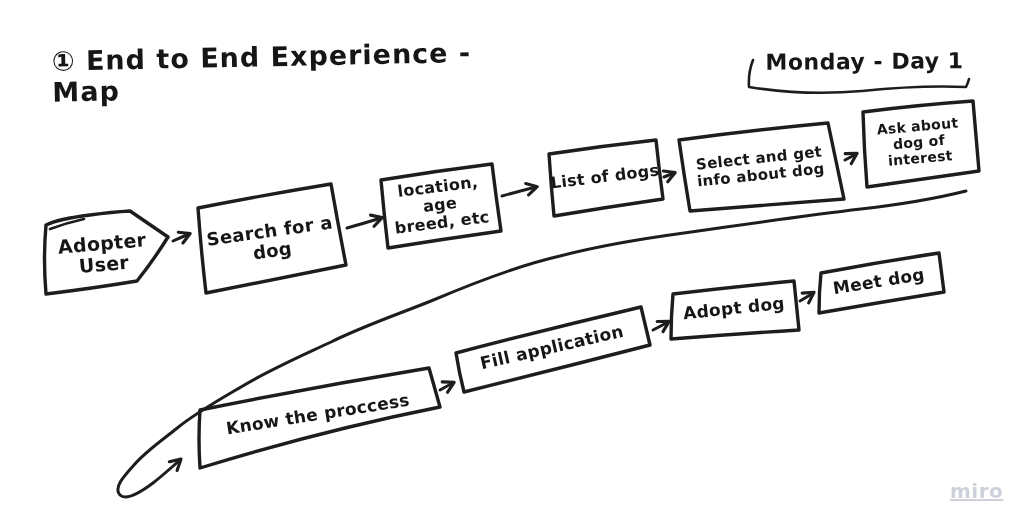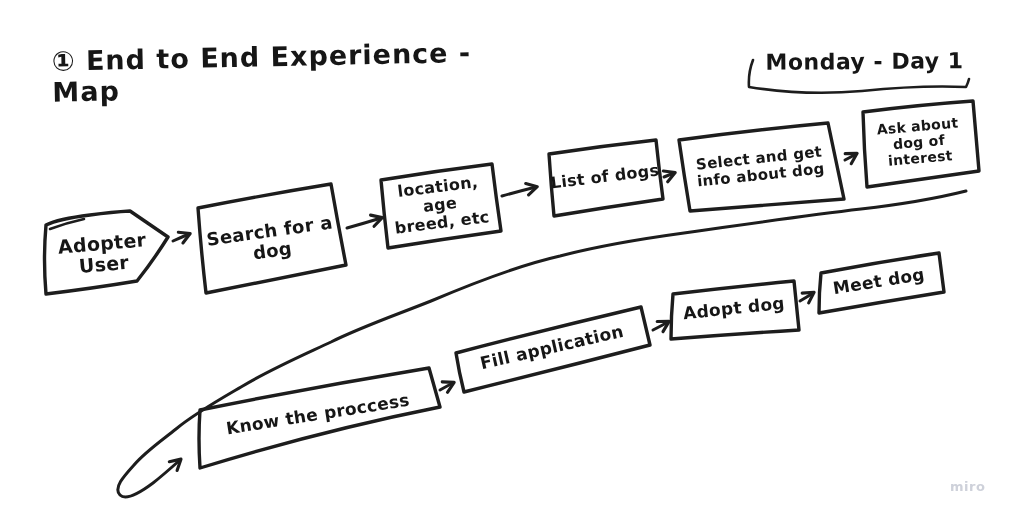--- a/index.html
+++ b/index.html
@@ -24,22 +24,22 @@
     font-size: 27px; font-weight: 700; letter-spacing: 1px;
     transform: rotate(-1.2deg); color: #161616;
   }
   .annotation {
     position: absolute; left: 762px; top: 44px; width: 205px; height: 34px;
     display: flex; align-items: center; justify-content: center;
     font-size: 22px; font-weight: 700; letter-spacing: 0.5px;
     transform: rotate(-0.5deg); color: #161616;
   }
   .watermark {
-    position: absolute; left: 950px; top: 479px; font-size: 13px; font-weight: 700;
-    color: #ced1da; letter-spacing: 0.5px;
+    position: absolute; left: 950px; top: 479px; font-size: 20px; font-weight: 700;
+    color: #ced1da; letter-spacing: 0.5px; text-decoration: underline;
   }
   
   .l-adopter  { left: 40px;  top: 218px; width: 126px; height: 72px; font-size: 19px; transform: rotate(-5deg); }
   .l-search   { left: 200px; top: 196px; width: 142px; height: 90px; font-size: 18px; transform: rotate(-8deg); }
   .l-location { left: 382px; top: 170px; width: 116px; height: 70px; font-size: 16px; transform: rotate(-7deg); }
   .l-list     { left: 549px; top: 146px; width: 112px; height: 62px; font-size: 16px; transform: rotate(-7deg); }
   .l-select   { left: 682px; top: 131px; width: 156px; height: 72px; font-size: 15px; transform: rotate(-6deg); }
   .l-ask      { left: 862px; top: 105px; width: 114px; height: 76px; font-size: 14px; transform: rotate(-5deg); }
   .l-know     { left: 200px; top: 374px; width: 236px; height: 82px; font-size: 17px; transform: rotate(-9deg); }
   .l-fill     { left: 456px; top: 310px; width: 192px; height: 76px; font-size: 17px; transform: rotate(-13deg); }

